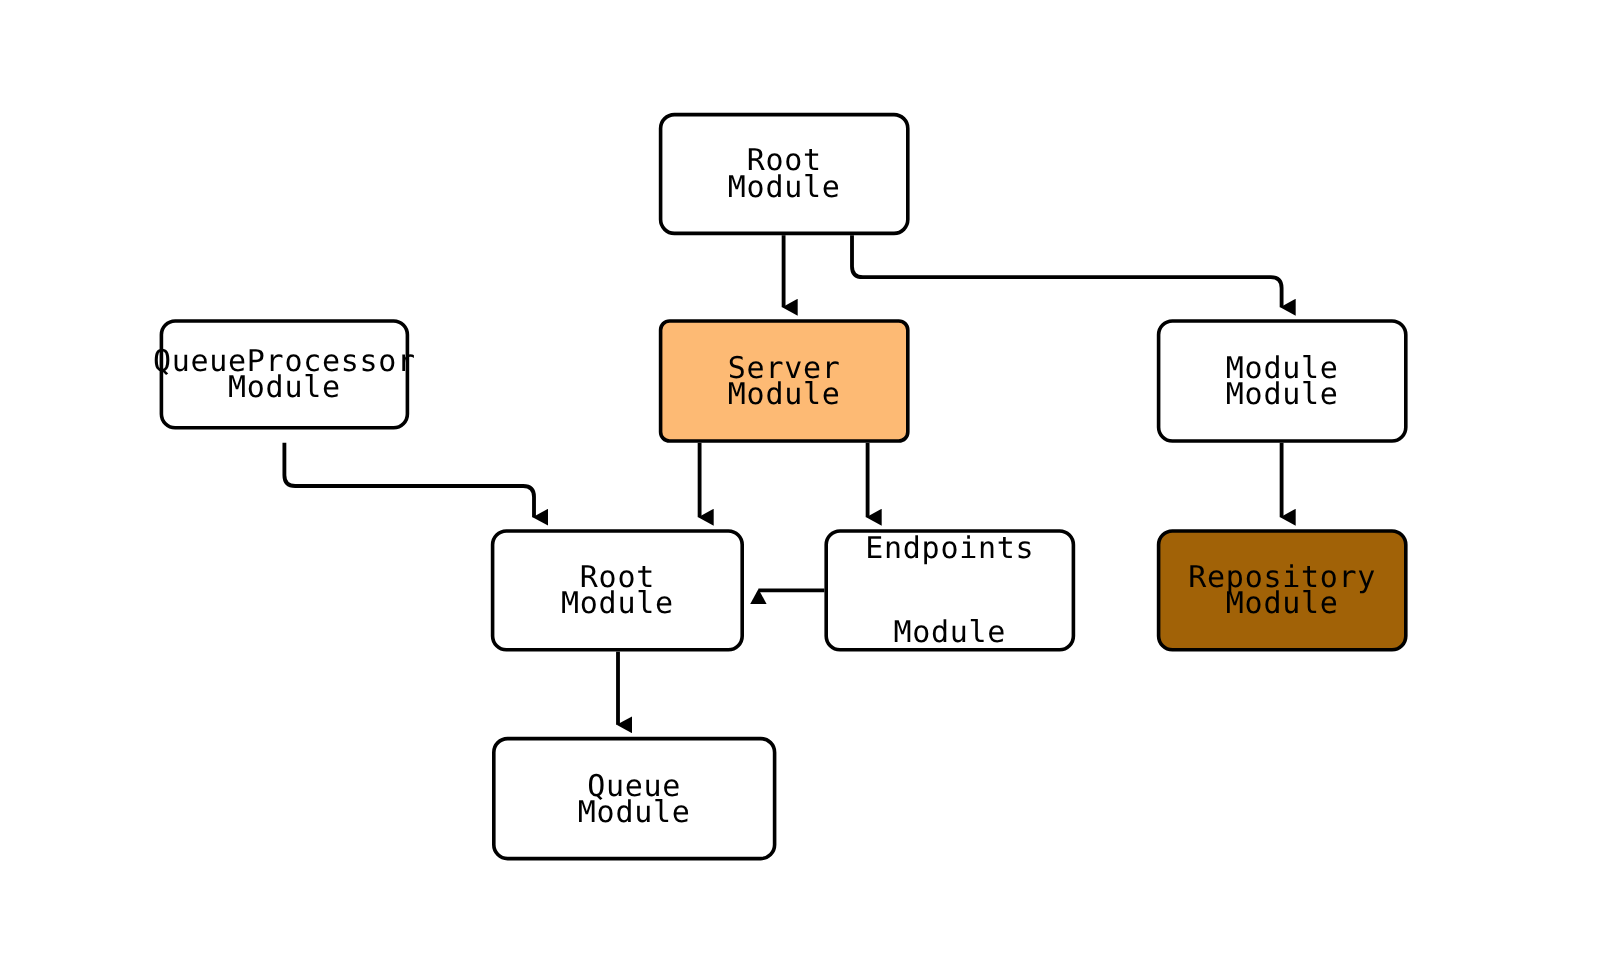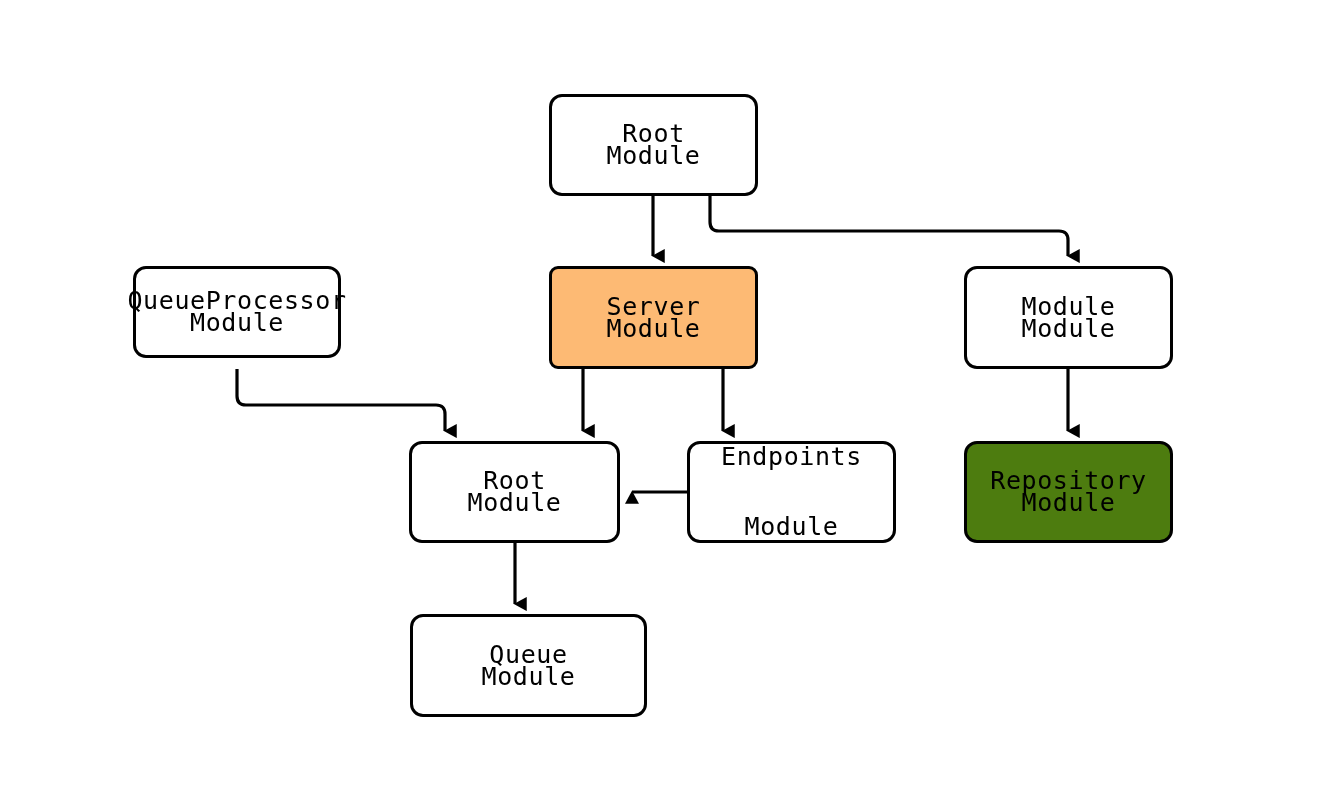--- a/index.html
+++ b/index.html
@@ -90,21 +90,21 @@
         <div class="node-line">Module</div>
       </div>
       <div class="node" style="left: 409px; top: 441px; width: 211px; height: 102px; border-color: rgb(0, 0, 0); background: rgb(255, 255, 255); border-width: 3.2px; border-radius: 13px;">
         <div class="node-line">Root</div>
         <div class="node-line">Module</div>
       </div>
       <div class="node" style="left: 687px; top: 441px; width: 209px; height: 102px; border-color: rgb(0, 0, 0); background: rgb(255, 255, 255); border-width: 3.2px; border-radius: 13px; gap: 48px;">
         <div class="node-line">Endpoints</div>
         <div class="node-line">Module</div>
       </div>
-      <div class="node" style="left: 964px; top: 441px; width: 209px; height: 102px; border-color: rgb(0, 0, 0); background: #4d7c0f; border-width: 3.2px; border-radius: 13px;">
+      <div class="node" style="left: 964px; top: 441px; width: 209px; height: 102px; border-color: rgb(0, 0, 0); background: #a16207; border-width: 3.2px; border-radius: 13px;">
         <div class="node-line">Repository</div>
         <div class="node-line">Module</div>
       </div>
       <div class="node" style="left: 410px; top: 614px; width: 237px; height: 103px; border-color: rgb(0, 0, 0); background: rgb(255, 255, 255); border-width: 3.2px; border-radius: 13px;">
         <div class="node-line">Queue</div>
         <div class="node-line">Module</div>
       </div>
     </div>
 
 </div>

